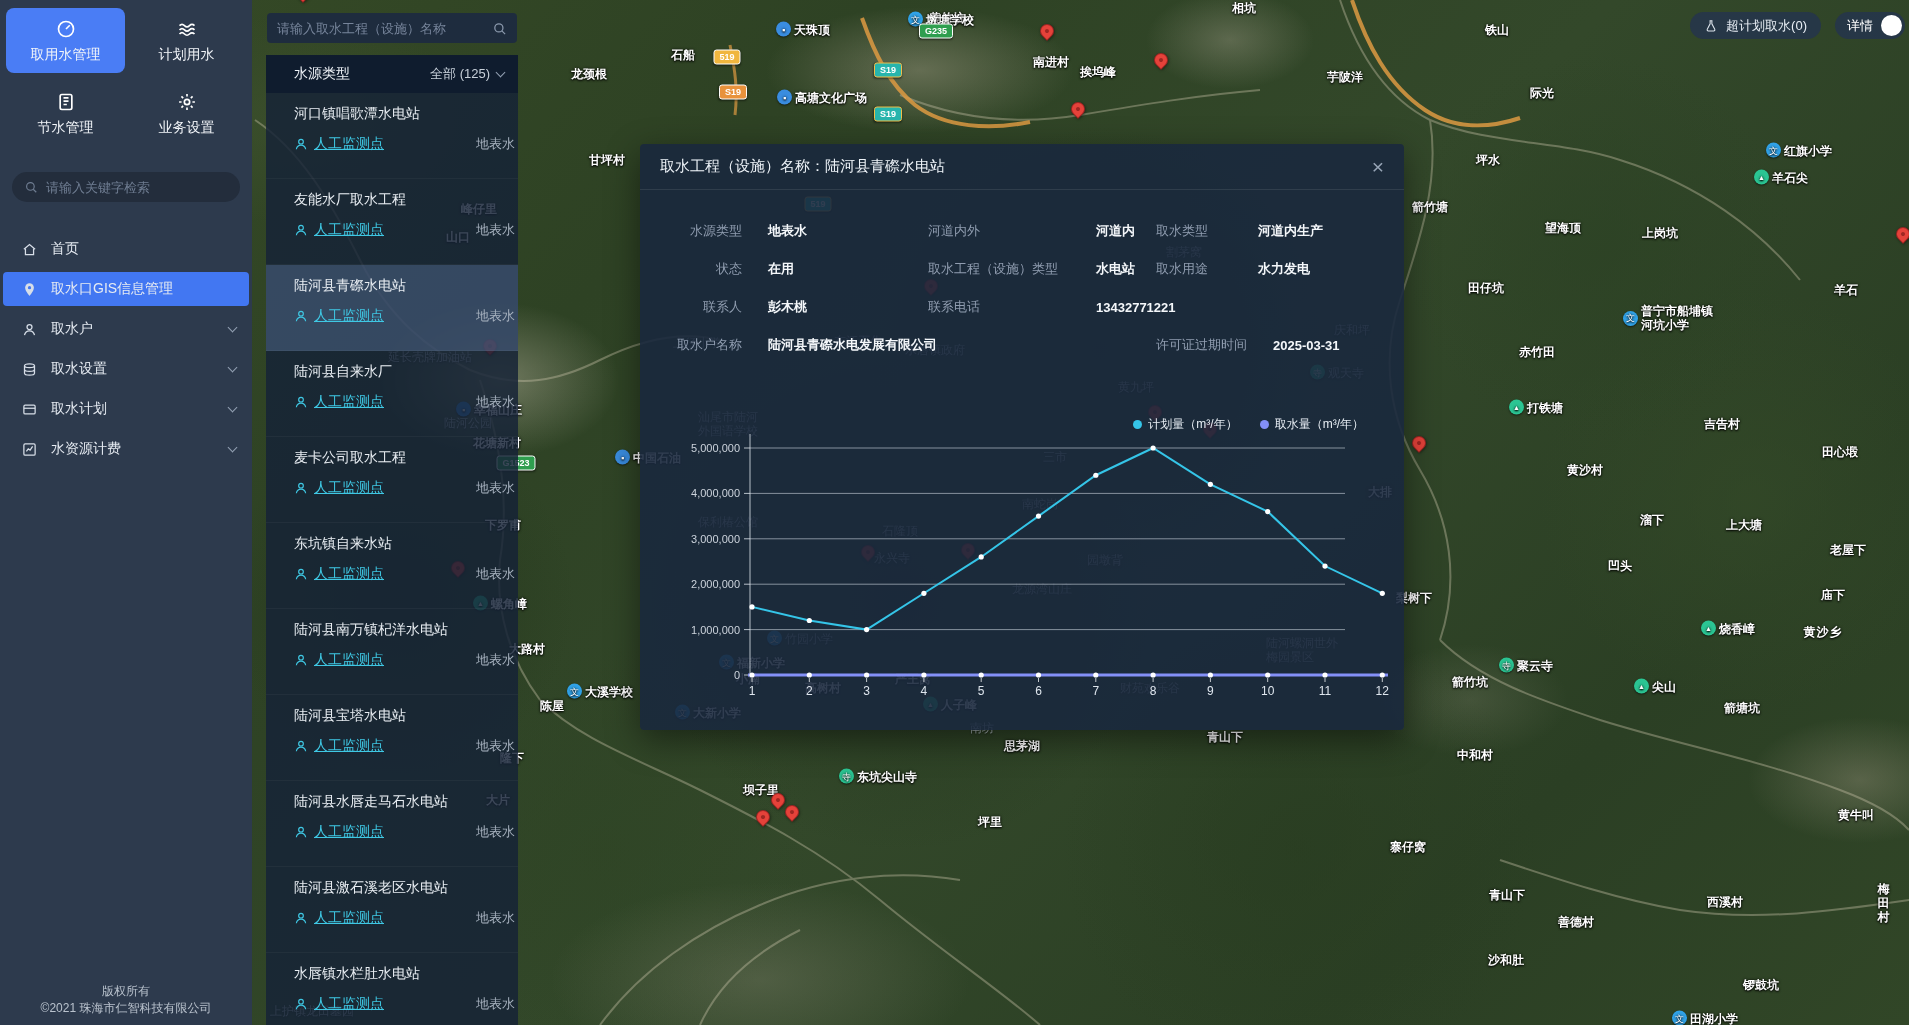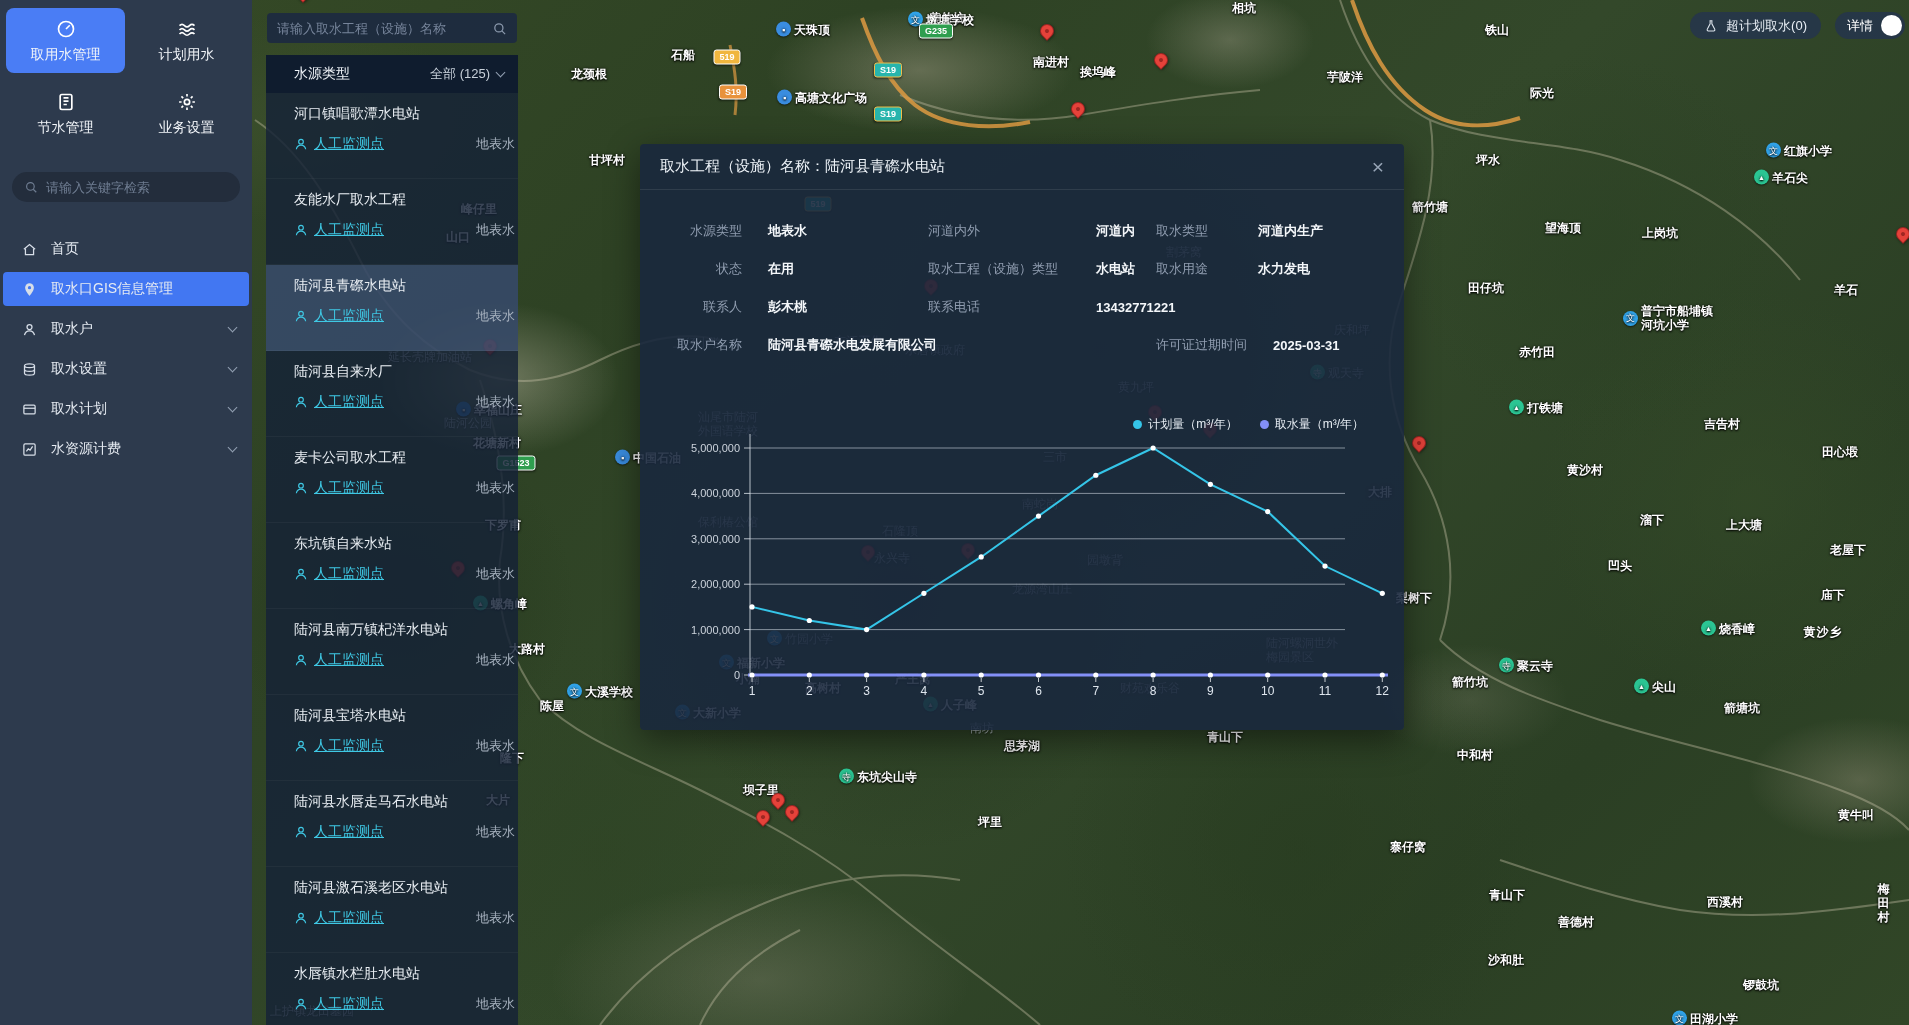--- a/index.html
+++ b/index.html
@@ -519,20 +519,24 @@
       </div>
       <div class="mitem">
         <span class="icon"><svg viewBox="0 0 24 24" fill="none" stroke="currentColor" stroke-width="2">
             <rect x="3" y="3" width="18" height="18" rx="2"></rect>
             <path d="M7 15l3-4 3 2 4-6"></path>
           </svg></span>
         <span class="txt">水资源计费</span>
         <span class="chev"></span>
       </div>
     </div>
+  <div class="copy">
+    <div>版权所有</div>
+    <div>©2021 珠海市仁智科技有限公司</div>
+  </div>
 </aside>
 
 <div class="panel">
   <div class="p-search">
     <input placeholder="请输入取水工程（设施）名称" style="">
     <span class="icon"><svg viewBox="0 0 24 24" fill="none" stroke="currentColor" stroke-width="2">
           <circle cx="11" cy="11" r="6.5"></circle>
           <path d="M15.8 15.8L21 21"></path>
         </svg></span>
   </div>

